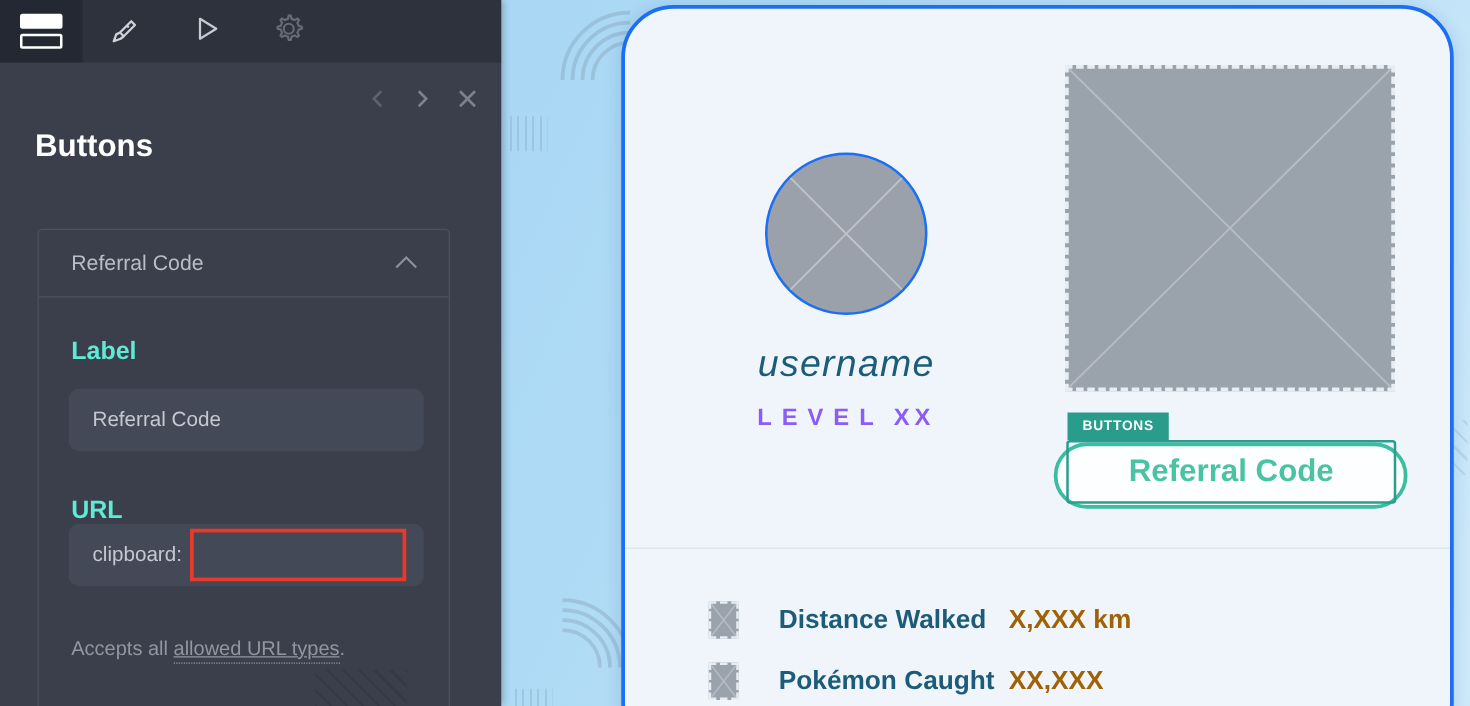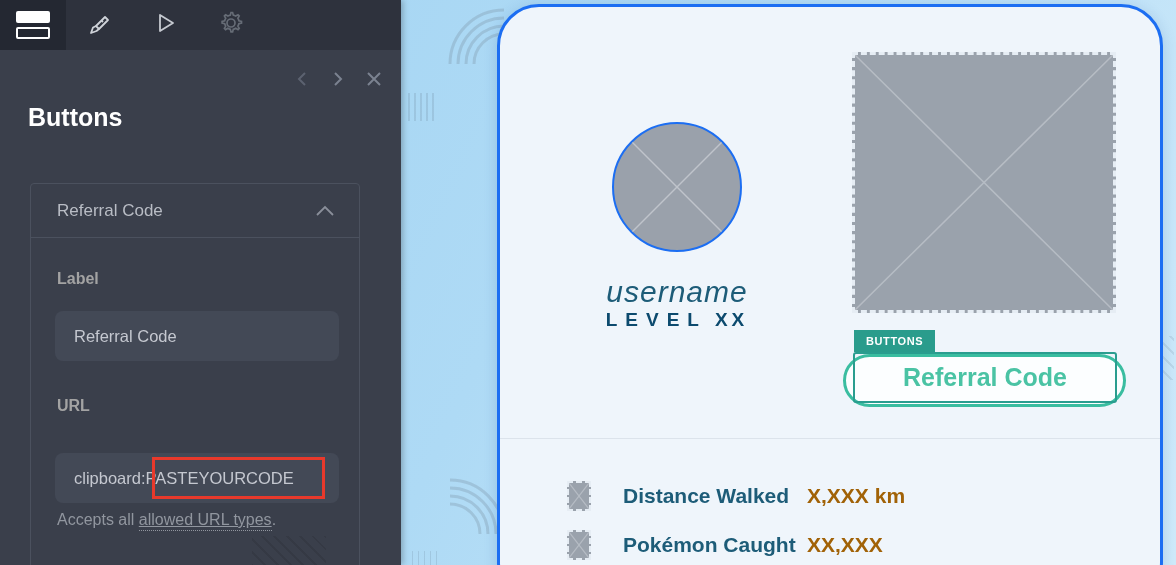--- a/index.html
+++ b/index.html
@@ -20,21 +20,21 @@
   .card { position:absolute; left:497px; top:4px; width:666px; height:600px;
     background:#eff5fb; border:3px solid #1c6ef2; border-radius:42px;
     box-shadow:0 2px 14px rgba(26,80,150,.18); }
 
   .avatar { position:absolute; left:112px; top:115px; width:130px; height:130px;
     border-radius:50%; background:#9aa1ab; border:2.5px solid #1c6ef2; overflow:hidden; }
   .avatar svg, .imgph svg, .mini-ph svg { display:block; width:100%; height:100%; }
 
   .profile-text { position:absolute; left:47px; top:268px; width:260px; text-align:center; }
   .username { font-size:30px; font-weight:500; color:#1d5c78; letter-spacing:1px;font-style:italic; }
-  .level-line { margin-top:0; color:#0c4a6e; font-size:19px; white-space:nowrap; }
+  .level-line { margin-top:15px; color:#8b5cf6; font-size:19px; white-space:nowrap; }
   .level-label { letter-spacing:8px; font-weight:600; }
   .level-value { font-weight:800; letter-spacing:4px; margin-left:8px; }
 
   .imgph { position:absolute; left:352px; top:45px; width:264px; height:261px;
     background:#9aa2ac; border:3px dashed #e6edf4; }
 
   .el-tag { position:absolute; left:354px; top:323px; height:22px; padding:0 12px;
     background:#2a9c8c; color:#ffffff; font-size:11px; font-weight:700;
     letter-spacing:.6px; line-height:22px; }
 
@@ -72,26 +72,26 @@
 
   .panel-title { position:absolute; left:28px; top:103px; font-size:25px; font-weight:700; color:#ffffff; }
 
   .section { position:absolute; left:30px; top:183px; width:330px; height:400px;
     border:1px solid #4b515e; border-radius:4px; }
   .section-header { height:54px; border-bottom:1px solid #4b515e; position:relative;
     display:flex; align-items:center; cursor:pointer; }
   .section-title { margin-left:26px; font-size:17px; color:#b9bdc5; }
   .section-chevron { position:absolute; right:24px; top:19px; }
 
-  .field-label { position:absolute; left:26px; font-size:16px; font-weight:700; color:#a3a3a3; }
+  .field-label { position:absolute; left:26px; font-size:20px; font-weight:700; color:#5eead4; }
   .lbl-1 { top:86px; } .lbl-2 { top:213px; }
   .tfield { position:absolute; left:24px; width:284px; height:50px; background:#434956;
     border-radius:8px; color:#c5c8d0; font-size:16.5px; display:flex; align-items:center;
     padding-left:19px; }
-  .tf-1 { top:127px; } .tf-2 { top:269px; }
+  .tf-1 { top:127px; } .tf-2 { top:235px; }
   .red-annotation { position:absolute; left:97px; top:4px; width:173px; height:42px;
     border:3px solid #e8392b; pointer-events:none; }
 
   .helper { position:absolute; left:26px; top:327px; font-size:16px; color:#91969f; white-space:nowrap; }
   .helper-link { text-decoration:underline; border-bottom:1.5px dotted #91969f;
     padding-bottom:2px; cursor:pointer; }
 </style>
 </head>
 <body>
 
@@ -234,21 +234,20 @@
     </div>
 
     <div class="field-label lbl-1">Label</div>
     <div class="tfield tf-1">
       <span>Referral Code</span>
     </div>
 
     <div class="field-label lbl-2">URL</div>
     <div class="tfield tf-2">
       <span>clipboard:</span>
-        <span>PASTEYOURCODE</span>
       <div class="red-annotation"></div>
     </div>
 
     <div class="helper">
       <span>Accepts all </span><span class="helper-link">allowed URL types</span><span>.</span>
     </div>
   </div>
 
   <div class="panel-hatch deco" style="left:252px; top:536px;"></div>
 </div>

